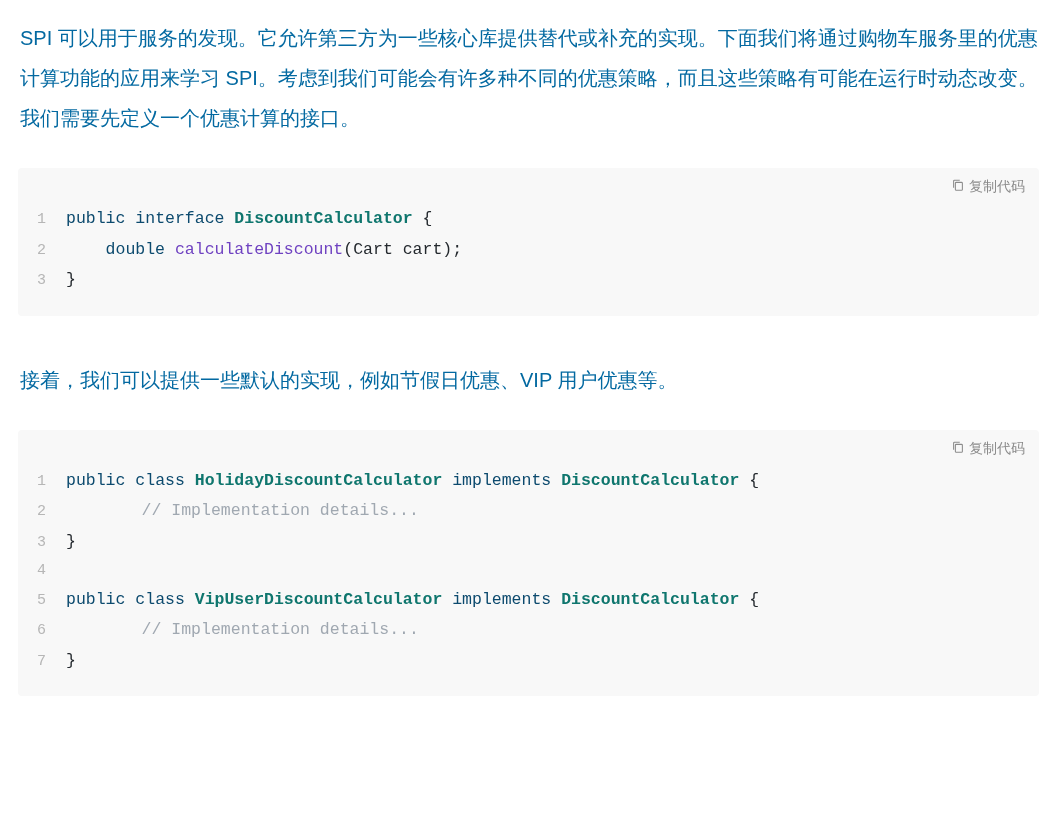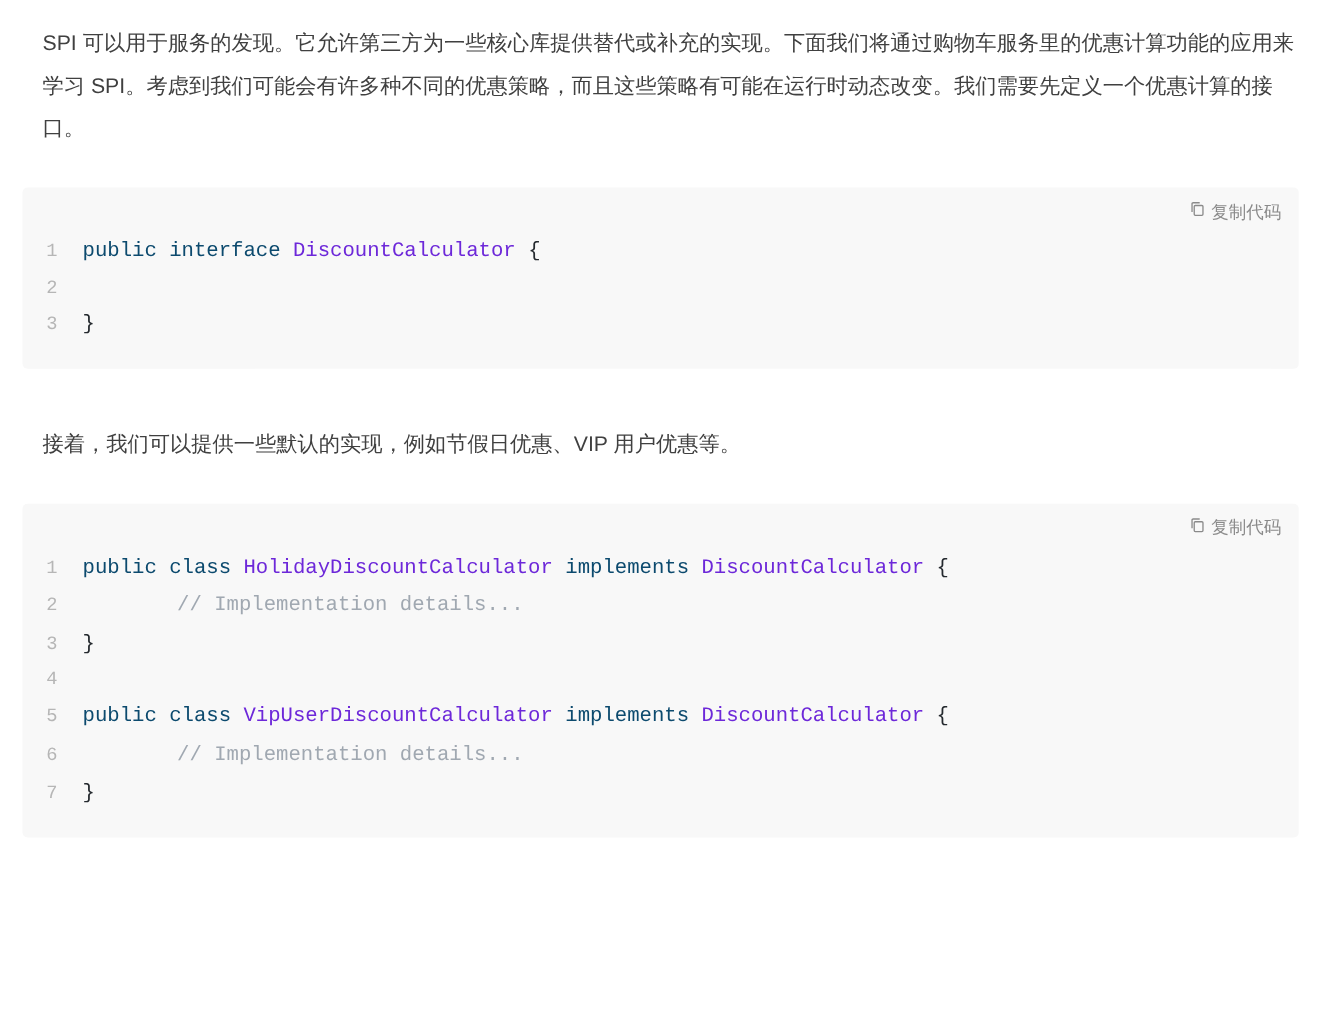--- a/index.html
+++ b/index.html
@@ -5,24 +5,24 @@
   * { box-sizing: border-box; }
   body {
     margin: 0;
     padding: 18px;
     font-family: -apple-system, BlinkMacSystemFont, "Segoe UI", "PingFang SC", "Hiragino Sans GB", "Microsoft YaHei", sans-serif;
     color: #333;
     background: #fff;
     width: 1057px;
   }
   .para {
-    font-size: 17px;
+    font-size: 20px;
     line-height: 2.0;
-    color: #404040;
-    margin: 0 0 30px 16px;
+    color: #0369a1;
+    margin: 0 0 30px 2px;
   }
   .code-block {
     background: #f8f8f8;
     border-radius: 4px;
     padding: 14px 0 20px 0;
     margin: 0 0 44px 0;
     position: relative;
     font-family: "SFMono-Regular", Consolas, "Liberation Mono", Menlo, monospace;
   }
   .copy-btn {
@@ -54,21 +54,21 @@
   }
   .lineno {
     width: 48px;
     text-align: right;
     padding-right: 20px;
     color: #b6b6b6;
     user-select: none;
     font-size: 15px;
   }
   .tok-kw    { color: #0c4a6e; }  
-  .tok-type  { color: #6d28d9; }  
+  .tok-type  { color: #0f766e; font-weight: bold; }  
   .tok-func  { color: #6f42c1; }  
   .tok-plain { color: #24292e; }
   .tok-punct { color: #24292e; }
   .tok-comment { color: #a0a8b1; margin-left: 36px; }
 </style>
 </head>
 <body>
 
 <p class="para">SPI 可以用于服务的发现。它允许第三方为一些核心库提供替代或补充的实现。下面我们将通过购物车服务里的优惠计算功能的应用来学习 SPI。考虑到我们可能会有许多种不同的优惠策略，而且这些策略有可能在运行时动态改变。我们需要先定义一个优惠计算的接口。</p>
 
@@ -77,21 +77,21 @@
     <span>
       <svg viewBox="0 0 16 16" fill="none" stroke="#8a8a8a" stroke-width="1.2">
         <rect x="5" y="5" width="8" height="9" rx="1"></rect>
         <path d="M3 11V3.5C3 2.9 3.4 2.5 4 2.5H10"></path>
       </svg>
     </span>
     <span>复制代码</span>
   </div>
   <div class="code-lines">
       <div class="code-line"><span class="lineno">1</span><span><span class="tok-kw">public</span><span class="tok-plain"> </span><span class="tok-kw">interface</span><span class="tok-plain"> </span><span class="tok-type">DiscountCalculator</span><span class="tok-plain"> </span><span class="tok-punct">{</span></span></div>
-      <div class="code-line"><span class="lineno">2</span></div>
+      <div class="code-line"><span class="lineno">2</span><span><span class="tok-plain">    </span><span class="tok-kw">double</span><span class="tok-plain"> </span><span class="tok-func">calculateDiscount</span><span class="tok-punct">(</span><span class="tok-plain">Cart cart</span><span class="tok-punct">)</span><span class="tok-punct">;</span></span></div>
       <div class="code-line"><span class="lineno">3</span><span><span class="tok-punct">}</span></span></div>
     </div>
 </div>
 
 <p class="para">接着，我们可以提供一些默认的实现，例如节假日优惠、VIP 用户优惠等。</p>
 
 <div class="code-block">
   <div class="copy-btn">
     <span>
       <svg viewBox="0 0 16 16" fill="none" stroke="#8a8a8a" stroke-width="1.2">

